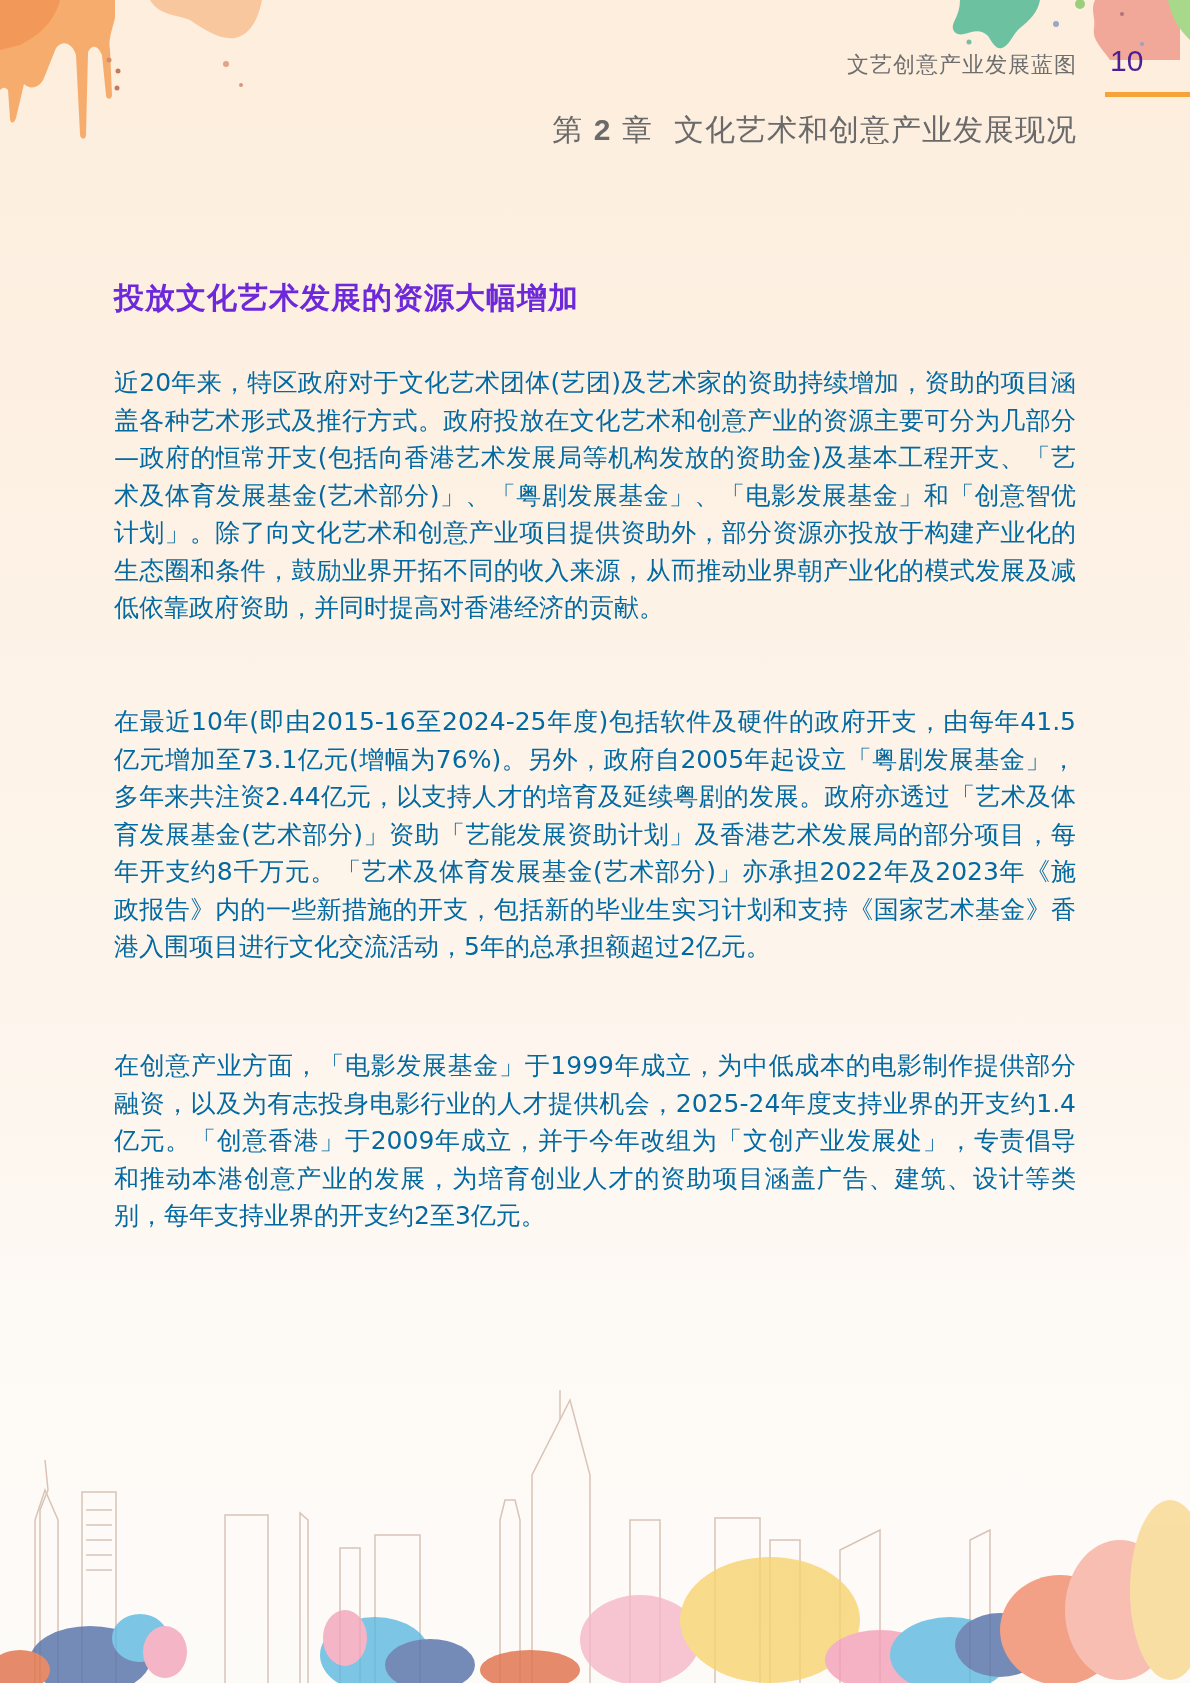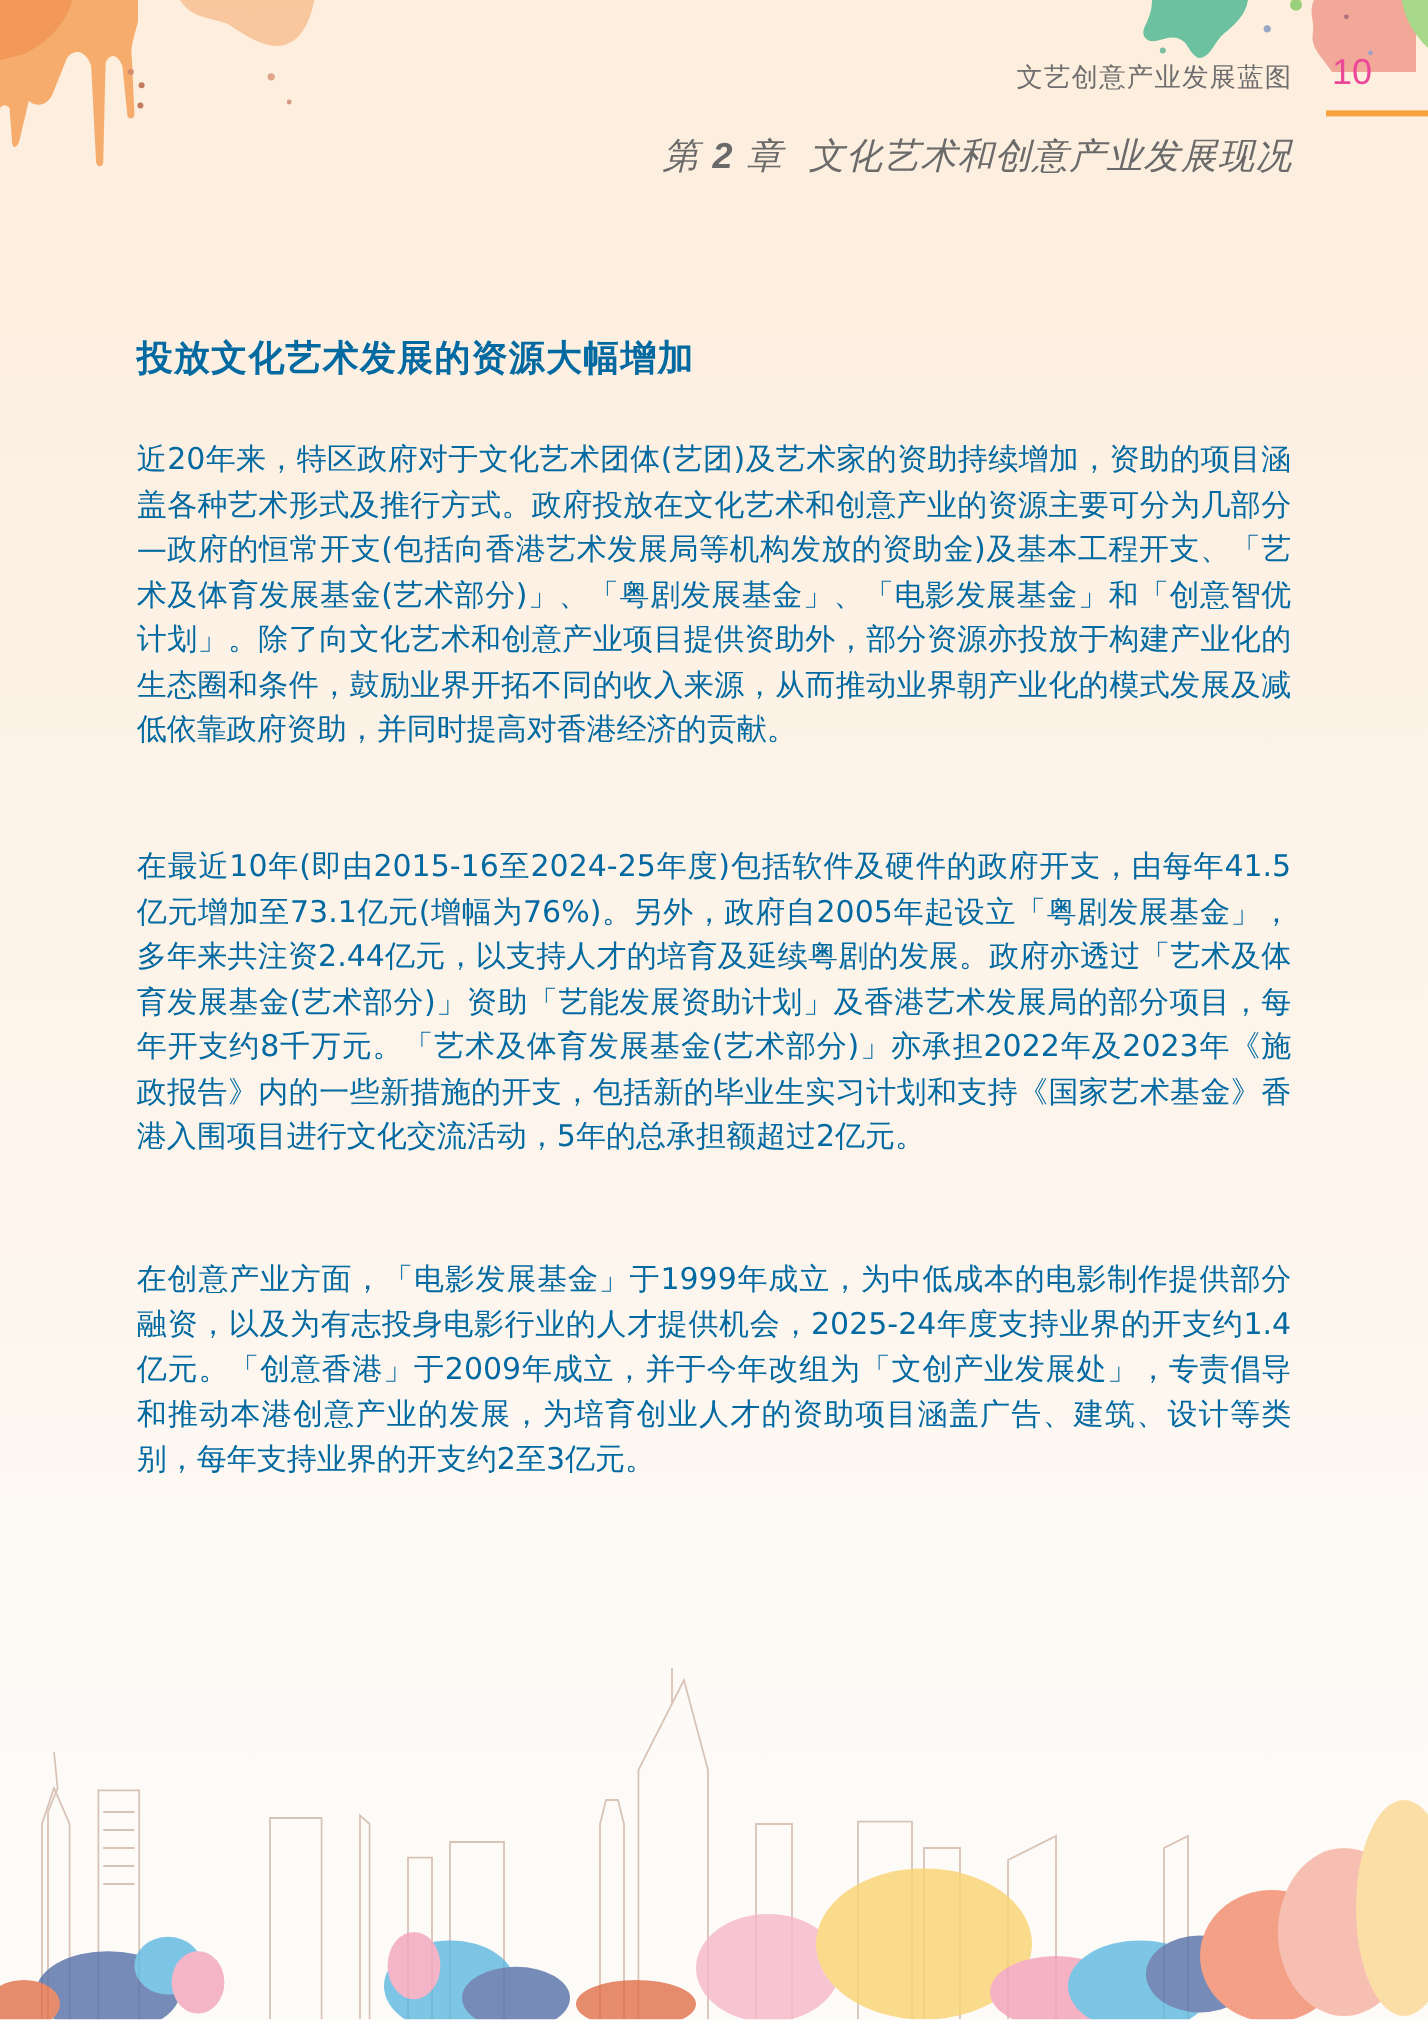--- a/index.html
+++ b/index.html
@@ -10,34 +10,34 @@
       color: #3a3a3a;
     }
     .deco { position: absolute; pointer-events: none; }
     .header-title {
       position: absolute; top: 50px; right: 113px;
       font-size: 22px; color: #6e6e6e; letter-spacing: 1px; margin-left: 22px;
     }
     .page-number {
       position: absolute; top: 44px; left: 1110px;
       font-family: "Liberation Sans", sans-serif;
-      font-size: 30px; color: #ec4899;
+      font-size: 30px; color: #4c1d95;
     }
     .page-rule {
       position: absolute; top: 92px; left: 1105px; width: 85px; height: 5px;
       background: #f5a33a;
     }
     .chapter-title {
       position: absolute; top: 110px; right: 113px;
-      font-size: 30px; color: #6a6a6a; letter-spacing: 1px; white-space: nowrap; font-style: italic;
+      font-size: 30px; color: #6a6a6a; letter-spacing: 1px; white-space: nowrap;
     }
     .chapter-title .num { font-weight: bold; font-family: "Liberation Sans", sans-serif; }
     .section-heading {
       position: absolute; top: 278px; left: 114px;
-      font-size: 30px; font-weight: bold; color: #0369a1; letter-spacing: 1px;
+      font-size: 30px; font-weight: bold; color: #6d28d9; letter-spacing: 1px;
     }
     .body-text {
       position: absolute; left: 114px; width: 962px;
       font-size: 25px; line-height: 37.5px; color: #0369a1;
       text-align: justify; text-justify: inter-character; margin: 0;
     }
     #p1 { top: 364px; }
     #p2 { top: 703px; }
     #p3 { top: 1047px; }
   </style>

